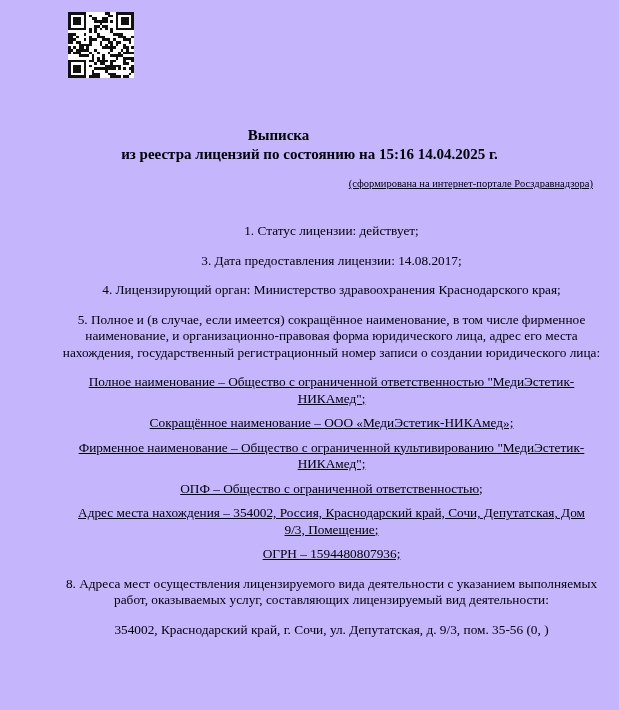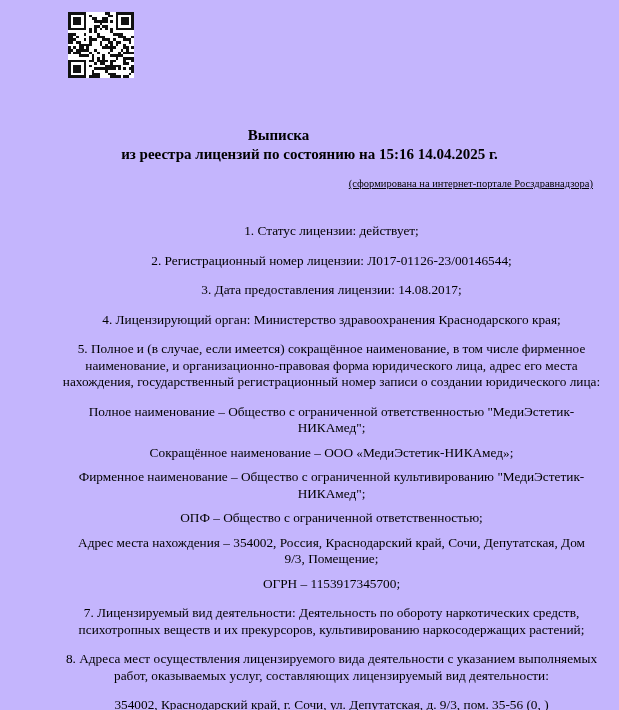--- a/index.html
+++ b/index.html
@@ -54,21 +54,21 @@
     position: absolute;
     left: 60px;
     top: 223px;
     width: 543px;
     font-size: 13.3px;
     line-height: 16.5px;
     text-align: center;
   }
   .para { margin: 0 0 13px 0; }
   .para:last-child { margin-bottom: 15px; }
-  .org-details .detail-line { margin: 8px; }
+  .org-details .detail-line { margin: 8px; text-decoration: underline; }
 </style>
 </head>
 <body>
 
 <div class="page">
 
   <div class="qr">
       <svg viewBox="0 0 25 25" shape-rendering="crispEdges" xmlns="http://www.w3.org/2000/svg">
         <rect width="25" height="25" fill="#ffffff"></rect>
         <g fill="#111111">
@@ -371,30 +371,28 @@
 
   <div class="doc-title">
     <span class="title-line-1">Выписка</span>
     <span class="title-line-2">из реестра лицензий по состоянию на 15:16 14.04.2025 г.</span>
   </div>
 
   <div class="formed-note">(сформирована на интернет-портале Росздравнадзора)</div>
 
   <div class="doc-body">
     <div class="para">1. Статус лицензии: действует;</div>
-    <div class="para">2. Регистрационный номер лицензии: Л017-01126-23/00146544;</div>
     <div class="para">3. Дата предоставления лицензии: 14.08.2017;</div>
     <div class="para">4. Лицензирующий орган: Министерство здравоохранения Краснодарского края;</div>
     <div class="para">5. Полное и (в случае, если имеется) сокращённое наименование, в том числе фирменное наименование, и организационно-правовая форма юридического лица, адрес его места нахождения, государственный регистрационный номер записи о создании юридического лица:</div>
     <div class="para org-details">
       <div class="detail-line">Полное наименование – Общество с ограниченной ответственностью "МедиЭстетик-НИКАмед";</div>
       <div class="detail-line">Сокращённое наименование – ООО «МедиЭстетик-НИКАмед»;</div>
       <div class="detail-line">Фирменное наименование – Общество с ограниченной культивированию "МедиЭстетик-НИКАмед";</div>
       <div class="detail-line">ОПФ – Общество с ограниченной ответственностью;</div>
       <div class="detail-line">Адрес места нахождения – 354002, Россия, Краснодарский край, Сочи, Депутатская, Дом 9/3, Помещение;</div>
-      <div class="detail-line">ОГРН – 1153917345700;</div>
+      <div class="detail-line">ОГРН – 1594480807936;</div>
     </div>
-    <div class="para">7. Лицензируемый вид деятельности: Деятельность по обороту наркотических средств, психотропных веществ и их прекурсоров, культивированию наркосодержащих растений;</div>
     <div class="para">8. Адреса мест осуществления лицензируемого вида деятельности с указанием выполняемых работ, оказываемых услуг, составляющих лицензируемый вид деятельности:</div>
     <div class="para">354002, Краснодарский край, г. Сочи, ул. Депутатская, д. 9/3, пом. 35-56 (0, )</div>
   </div>
 
 </div>
 
 </body></html>

